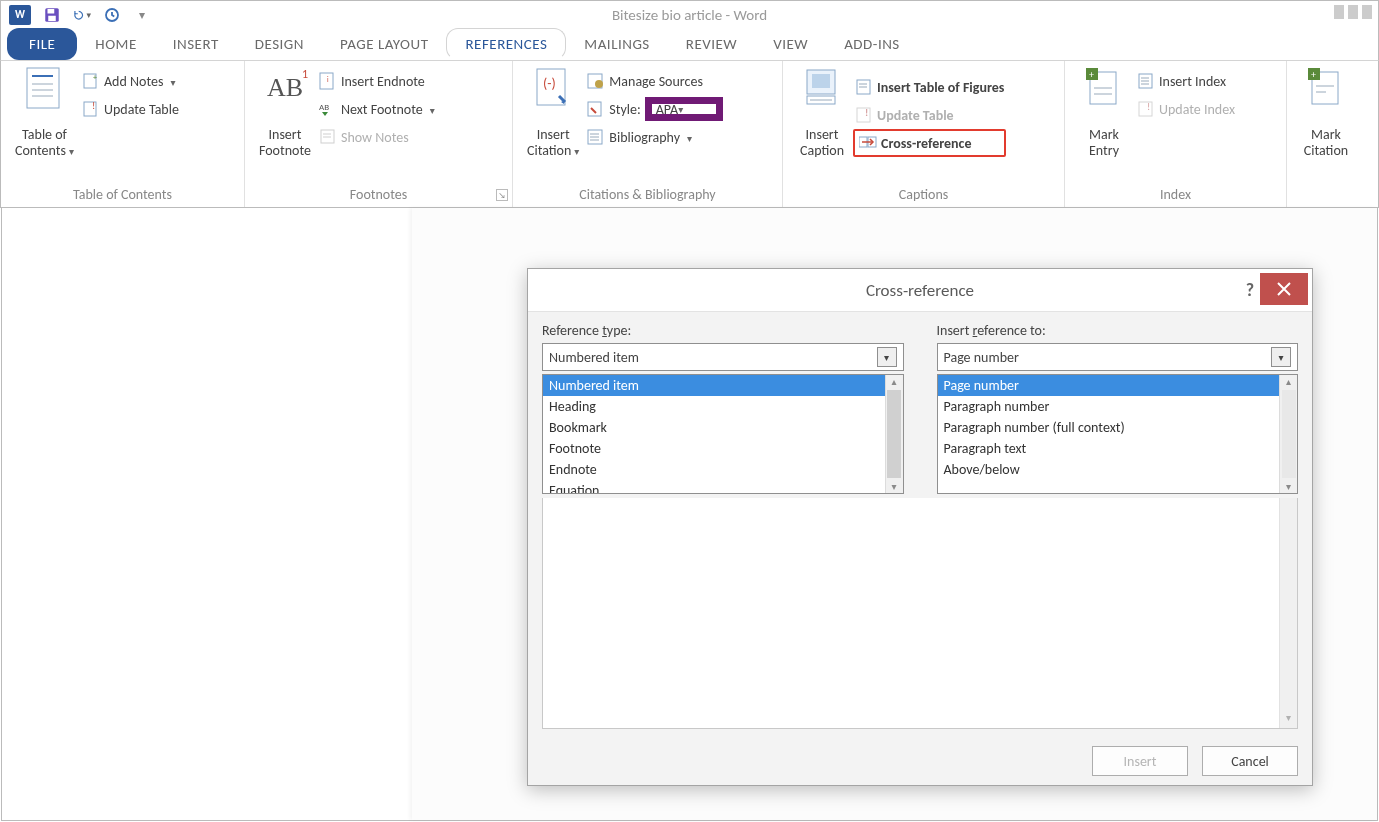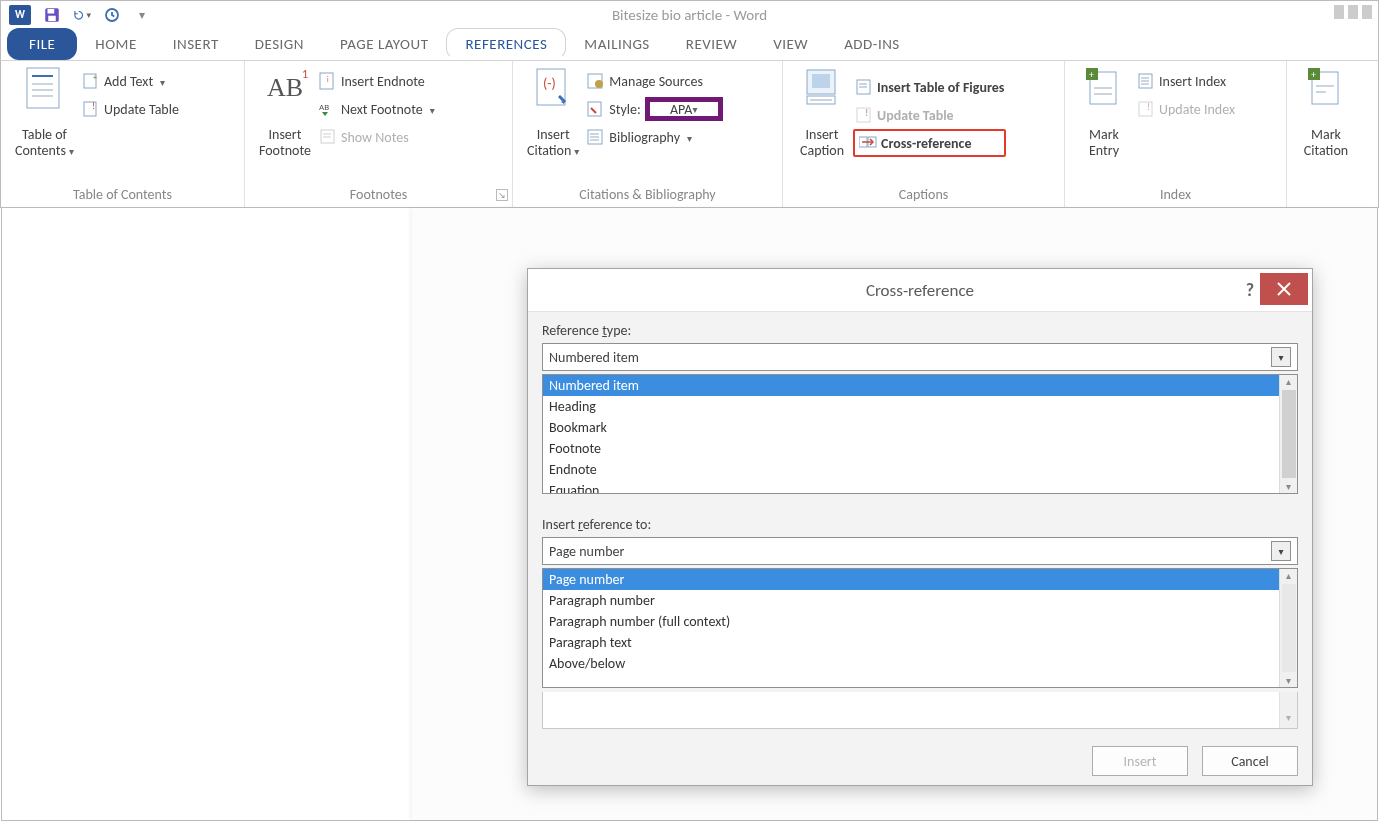--- a/index.html
+++ b/index.html
@@ -24,36 +24,36 @@
   .grp .glabel { position:absolute; bottom:4px; left:0; right:0; text-align:center; font-size:14px; color:#888;}
   .grp .row{display:flex;}
   .big-btn { display:flex; flex-direction:column; align-items:center; justify-content:flex-start; padding:2px 6px 0; min-width:62px;}
   .big-btn .bicon{width:42px;height:42px;display:flex;align-items:center;justify-content:center;}
   .big-btn .blabel{font-size:14px;color:#444;text-align:center;line-height:1.15;margin-top:18px;}
   .sm-row{display:flex;align-items:center;height:28px;font-size:14px;color:#444;gap:4px;padding:0 2px;white-space:nowrap;}
   .sm-row.disabled{color:#b0b0b0;}
   .sicon{width:18px;height:18px;display:flex;align-items:center;justify-content:center;}
   .dd-caret::after{content:"▾";font-size:10px;color:#666;margin-left:3px;}
   .launcher{position:absolute;right:4px;bottom:6px;width:12px;height:12px;border:1px solid #bbb;font-size:8px;color:#888;display:flex;align-items:center;justify-content:center;}
-  .style-box{display:inline-flex;align-items:center;border:5px solid #701a75;height:24px;padding:0 4px;font-size:14px;width:78px;justify-content:center;background:#fff;}
+  .style-box{display:inline-flex;align-items:center;border:7px solid #701a75;height:24px;padding:0 4px;font-size:14px;width:78px;justify-content:flex-start;background:#fff;}
   .style-box::after{content:"▾";font-size:10px;color:#666;}
   .crossref-hl{border:2px solid #e23b2e;border-radius:2px;padding:2px 4px;}
   
   svg{display:block;}
   
   .docarea{position:absolute;top:208px;left:1px;right:1px;bottom:1px;background:#fff;border:1px solid #bbb;border-top:none;}
   .page-shadow{position:absolute;top:0;left:410px;right:0;bottom:0;background:#fcfcfc;box-shadow:-2px 0 4px rgba(0,0,0,0.05);}
   
   .dialog{position:absolute;left:527px;top:268px;width:786px;height:518px;border:1px solid #a4a4a4;background:#fff;box-shadow:0 4px 18px rgba(0,0,0,0.25);display:flex;flex-direction:column;}
   .dlg-titlebar{height:42px;display:flex;align-items:center;justify-content:center;position:relative;background:#fff;}
   .dlg-title{font-size:17px;color:#5a5a5a;}
   .dlg-help{position:absolute;right:58px;top:10px;font-size:18px;font-weight:bold;color:#666;cursor:default;}
   .dlg-close{position:absolute;right:4px;top:4px;width:48px;height:32px;background:#c0504d;color:#fff;display:flex;align-items:center;justify-content:center;font-size:16px;}
   .dlg-body{flex:1;background:#f3f3f3;border-top:1px solid #e3e3e3;padding:10px 14px 0;display:flex;flex-direction:column;}
-  .dlg-cols{display:flex;gap:22px;flex-direction:column;}
+  .dlg-cols{display:flex;gap:33px;}
   .col{flex:1;display:flex;flex-direction:column;}
   .col > label{font-size:14px;color:#444;margin-bottom:4px;}
   .combo{height:28px;border:1px solid #8f8f8f;background:#fff;display:flex;align-items:center;justify-content:space-between;padding:0 6px;font-size:14px;}
   .combo .cbtn{width:20px;height:20px;border:1px solid #8f8f8f;background:#efefef;display:flex;align-items:center;justify-content:center;font-size:10px;}
   .listbox{margin-top:3px;height:120px;border:1px solid #8f8f8f;background:#fff;position:relative;overflow:hidden;}
   .listbox .item{padding:2px 6px;font-size:14px;color:#333;white-space:nowrap;}
   .listbox .item.sel{background:#3b8de0;color:#fff;}
   .listbox .scroll{position:absolute;right:0;top:0;width:18px;height:100%;background:#f0f0f0;border-left:1px solid #dcdcdc;display:flex;flex-direction:column;justify-content:space-between;align-items:center;font-size:10px;color:#8a8a8a;}
   .listbox .scroll .thumb{background:#d0d0d0;width:14px;flex:1;margin:2px 0;}
   .blank-area{flex:1;border:1px solid #c8c8c8;border-top:none;background:#fff;position:relative;}
@@ -130,21 +130,21 @@
 Contents</div>
       </div>
       <div style="display:flex;flex-direction:column;gap:0;margin-top:2px;">
         <div class="sm-row">
           <span class="sicon">
               <svg width="16" height="16">
                 <rect x="1" y="1" width="12" height="14" fill="#fff" stroke="#8aa8c8"></rect>
                 <text x="10" y="7" font-size="8" fill="#5a8a3a">+</text>
               </svg>
             </span>
-          <span>Add Text</span>
+          <span>Add Notes</span>
             <span class="dd-caret"></span>
         </div>
         <div class="sm-row">
           <span class="sicon">
               <svg width="16" height="16">
                 <rect x="1" y="1" width="12" height="14" fill="#fff" stroke="#8aa8c8"></rect>
                 <text x="9" y="8" font-size="10" fill="#c74a3a">!</text>
               </svg>
             </span>
           <span>Update Table</span>

